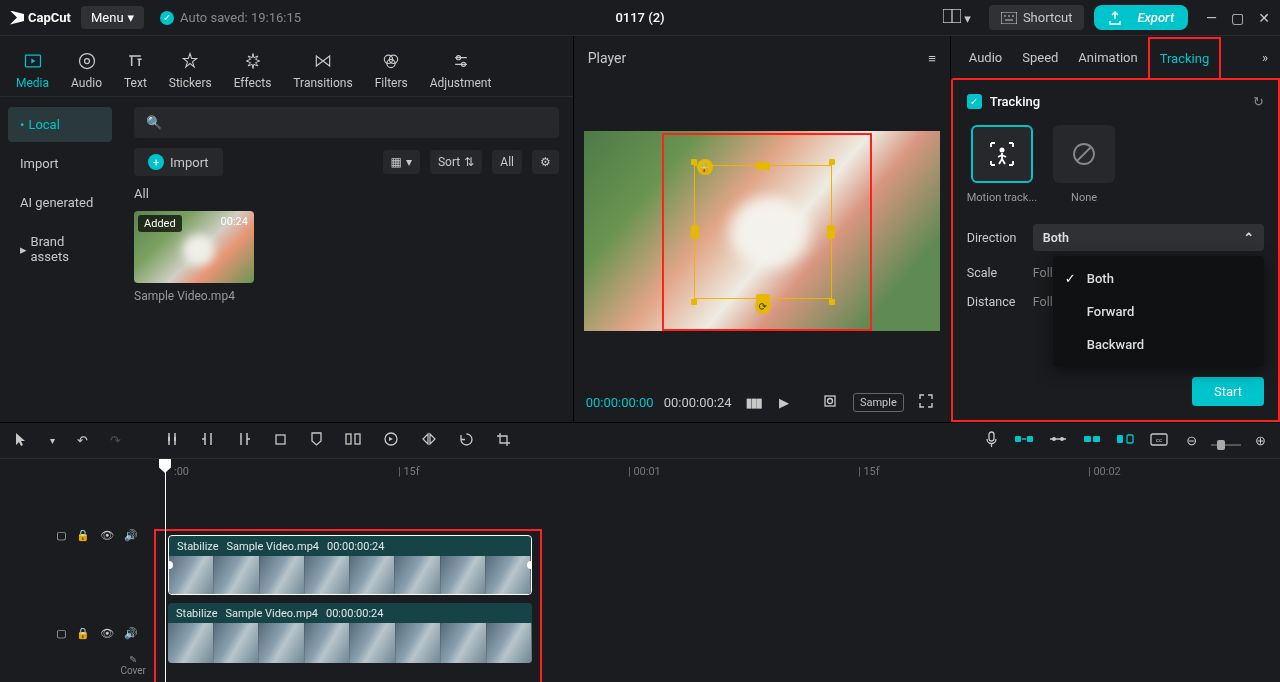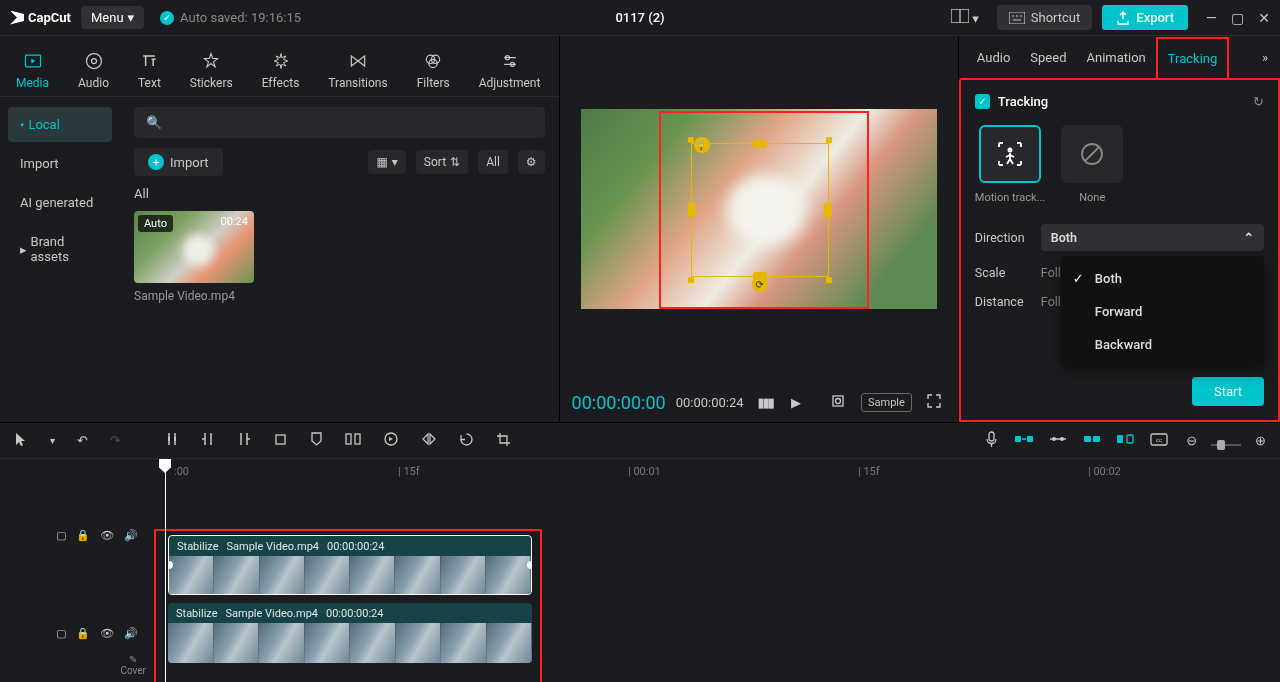--- a/index.html
+++ b/index.html
@@ -9,30 +9,30 @@
 .topbar { height: 36px; background: #1a1c1f; display: flex; align-items: center; padding: 0 10px; border-bottom: 1px solid #2a2c2f; }
 .logo { display: flex; align-items: center; gap: 4px; font-weight: bold; color: #fff; margin-right: 10px; }
 .logo-icon { width: 14px; height: 14px; background: #fff; clip-path: polygon(0 0, 100% 25%, 100% 75%, 0 100%, 50% 50%); }
 .menu-btn { background: #2f3135; padding: 4px 10px; border-radius: 4px; color: #fff; display: flex; align-items: center; gap: 4px; cursor: pointer; }
 .autosave { display: flex; align-items: center; gap: 6px; margin-left: 16px; color: #888; }
 .autosave-check { width: 14px; height: 14px; border-radius: 50%; background: #00c4cc; display: flex; align-items: center; justify-content: center; color: #fff; font-size: 10px; }
 .title { position: absolute; left: 50%; transform: translateX(-50%); color: #fff; font-weight: 500; }
 .topbar-right { margin-left: auto; display: flex; align-items: center; gap: 10px; }
 .top-icon-btn { padding: 4px 8px; border-radius: 4px; color: #c8c8c8; cursor: pointer; }
 .shortcut-btn { background: #2f3135; padding: 5px 12px; border-radius: 4px; display: flex; align-items: center; gap: 6px; }
-.export-btn { background: #00c4cc; padding: 5px 14px; border-radius: 3px; color: #fff; display: flex; align-items: center; gap: 6px; font-weight: 500; }
+.export-btn { background: #00c4cc; padding: 5px 14px; border-radius: 8px; color: #fff; display: flex; align-items: center; gap: 15px; font-weight: 500; font-style: italic; }
 .win-controls { display: flex; gap: 14px; margin-left: 8px; }
 .win-ctrl { cursor: pointer; color: #c8c8c8; font-size: 14px; }
 
 
 .main { display: flex; height: calc(100% - 36px - 260px); }
 
 
 .left-panel { width: 575px; background: #1a1c1f; display: flex; flex-direction: column; border-right: 1px solid #000; }
-.tool-tabs { display: flex; padding: 8px 6px 0; gap: 9px; border-bottom: 1px solid #2a2c2f; }
+.tool-tabs { display: flex; padding: 8px 6px 0; gap: 2px; border-bottom: 1px solid #2a2c2f; }
 .tool-tab { display: flex; flex-direction: column; align-items: center; gap: 4px; padding: 6px 10px; cursor: pointer; color: #c8c8c8; font-size: 12px; }
 .tool-tab.active { color: #00c4cc; }
 .tool-tab-icon { width: 22px; height: 22px; display: flex; align-items: center; justify-content: center; }
 .tool-tab-icon svg { width: 20px; height: 20px; }
 
 .left-body { display: flex; flex: 1; }
 .sidebar { width: 120px; padding: 10px 8px; display: flex; flex-direction: column; gap: 4px; }
 .sidebar-item { padding: 10px 12px; border-radius: 4px; cursor: pointer; color: #c8c8c8; display: flex; align-items: center; gap: 4px; }
 .sidebar-item.active { background: #2a3a3c; color: #00c4cc; }
 .content-area { flex: 1; padding: 10px 14px; }
@@ -70,21 +70,21 @@
 .handle.br { right: -4px; bottom: -7px; width:6px; height:6px; border-radius:1px; }
 .handle.ml { left: -4px; top: calc(50% - 7px); }
 .handle.mr { right: -4px; top: calc(50% - 7px); }
 .handle.mt { top: -4px; left: calc(50% - 7px); width:14px; height:8px; }
 .handle.mb { bottom: -4px; left: calc(50% - 7px); width:14px; height:8px; }
 .rotate-handle { position:absolute; width:16px; height:16px; border-radius:50%; background:#e6b800; display:flex; align-items:center; justify-content:center; font-size:10px; color:#333; }
 .rotate-handle.top { top:-25px; left:calc(50% - 8px); transform:translateX(-58px) translateY(18px); }
 .rotate-handle.bot { bottom:-16px; left:calc(50% - 8px); }
 
 .player-controls { height: 40px; padding: 0 12px; display: flex; align-items: center; gap: 10px; }
-.time-current { color: #00c4cc; font-size: 18px; }
+.time-current { color: #00c4cc; font-size: 13px; }
 .time-total { color: #c8c8c8; font-size: 13px; }
 .pc-spacer { flex: 1; }
 .pc-btn { cursor: pointer; padding: 4px; }
 .ratio-btn { border: 1px solid #666; padding: 2px 6px; border-radius: 3px; font-size: 11px; }
 
 
 .right-panel { width: 330px; background: #1a1c1f; display: flex; flex-direction: column; position: relative; }
 .rp-tabs { display: flex; align-items: center; height: 44px; border-bottom: 2px solid #ff2020; border-left: 2px solid transparent; padding: 0 6px; position:relative; }
 .rp-tab { padding: 12px 10px; cursor: pointer; color: #c8c8c8; font-size: 13px; }
 .rp-tab.active { color: #00c4cc; }
@@ -306,31 +306,35 @@
               </div>
             <div class="ctrl-chip">
                 <span>⚙</span>
               </div>
           </div>
         </div>
         <div class="all-label">All</div>
         <div class="media-grid">
           <div class="media-item">
             <div class="media-thumb">
-              <span class="added-badge">Auto</span>
+              <span class="added-badge">Added</span>
               <span class="duration-badge">00:24</span>
             </div>
             <div class="media-name">Sample Video.mp4</div>
           </div>
         </div>
       </div>
     </div>
   </div>
 
   <div class="player-panel">
+    <div class="player-header">
+      <span class="player-title">Player</span>
+      <span class="hamburger">≡</span>
+    </div>
     <div class="player-viewport">
       <div class="video-frame">
         <div class="red-box player-red"></div>
         <div class="yellow-box">
           <span class="handle tl"></span>
           <span class="handle tr"></span>
           <span class="handle bl"></span>
           <span class="handle br"></span>
           <span class="handle ml"></span>
           <span class="handle mr"></span>

